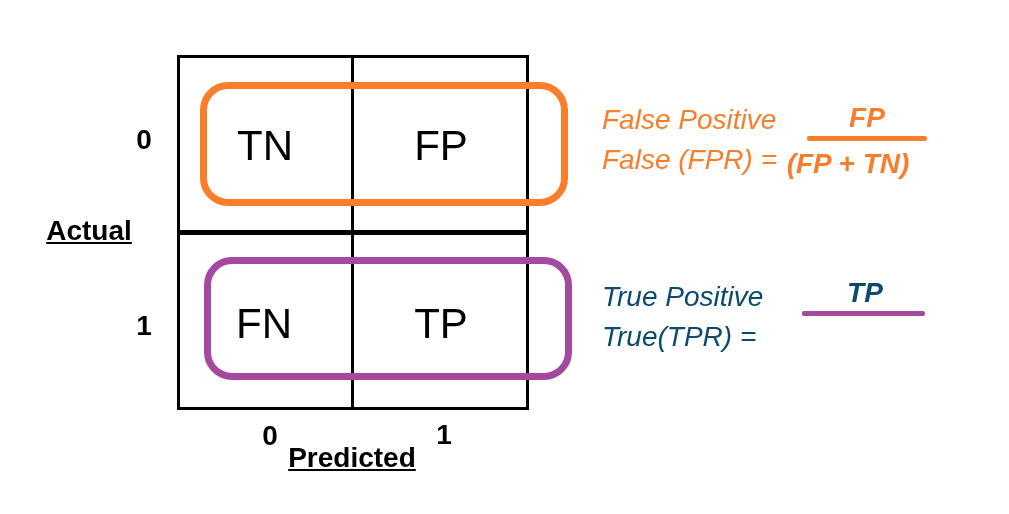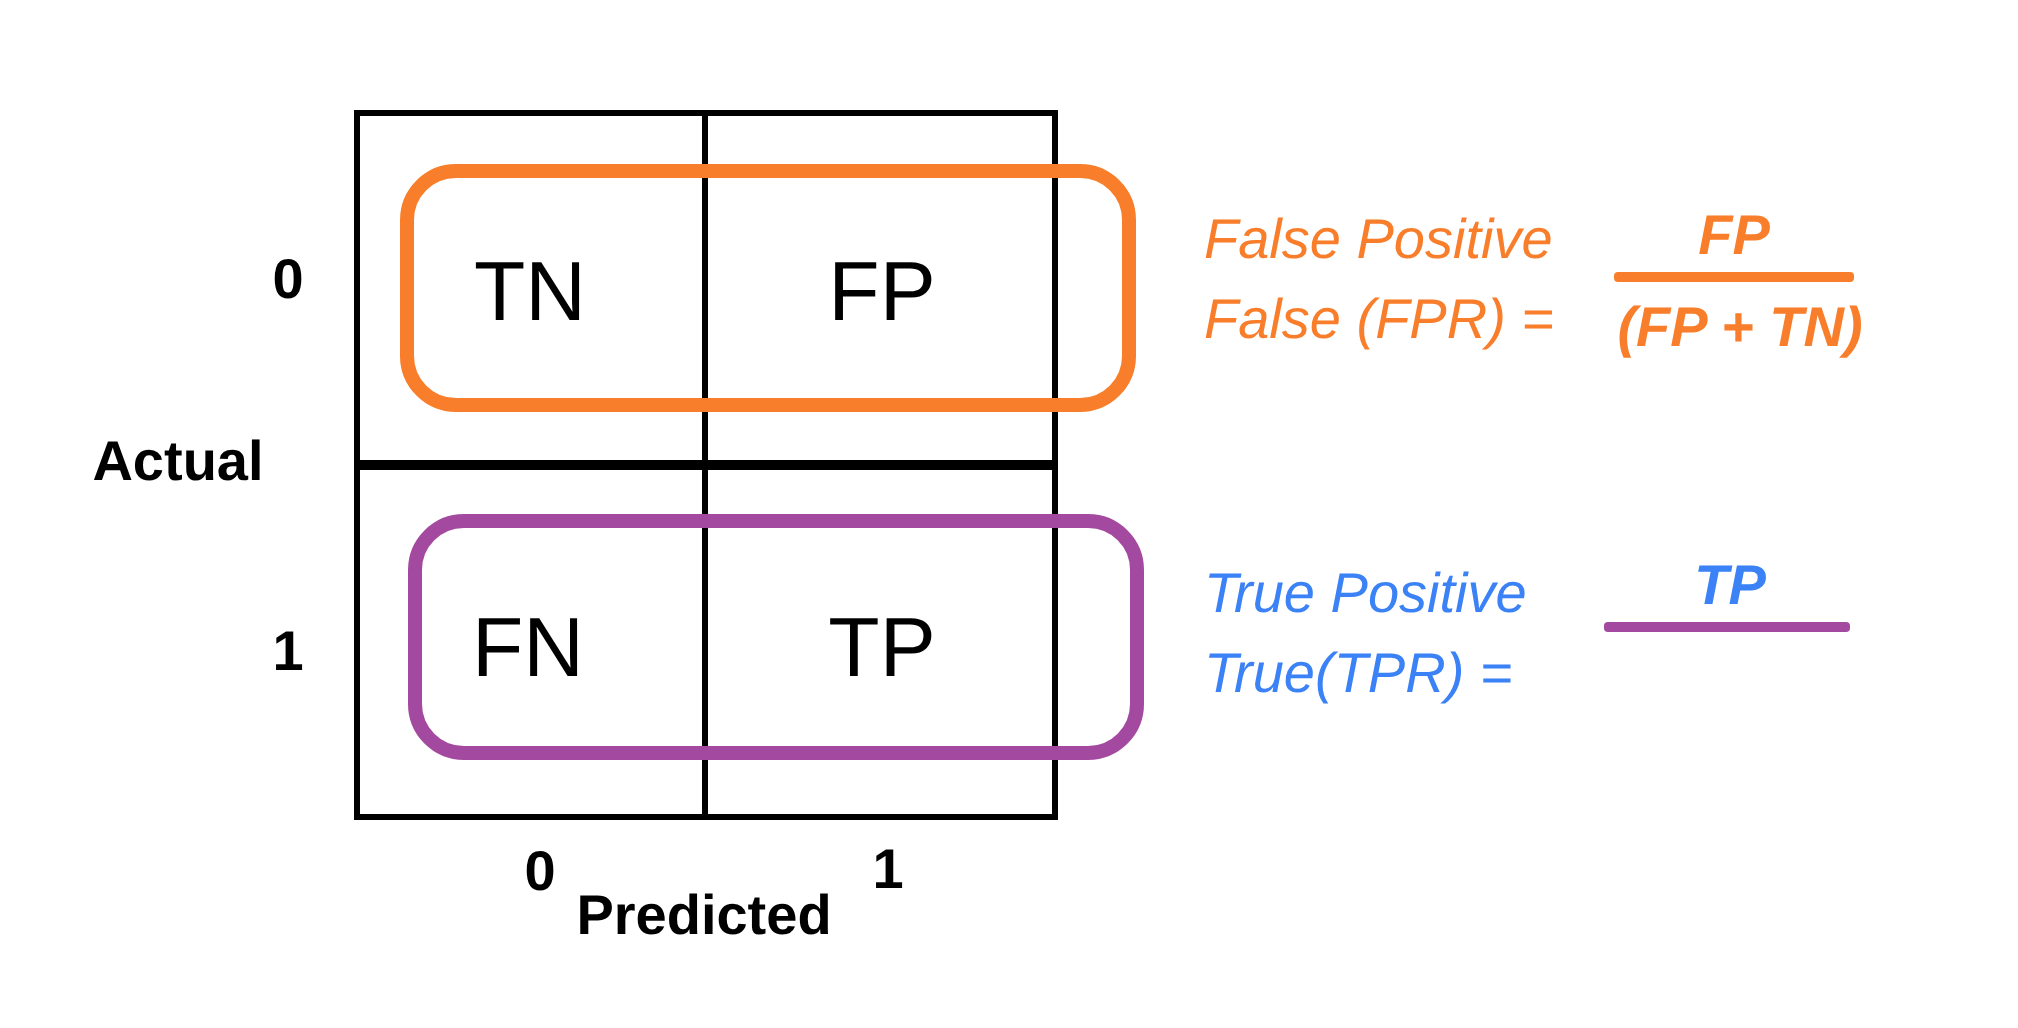--- a/index.html
+++ b/index.html
@@ -58,21 +58,21 @@
 
   
   .axis-text {
     position: absolute;
     transform: translate(-50%, -50%);
     font-weight: bold;
     color: #000;
     white-space: nowrap;
   }
   .tick { font-size: 28px; }
-  .axis-name { font-size: 28px; }
+  .axis-name { font-size: 28px; text-decoration: underline; }
 
   
   .formula-label {
     position: absolute;
     font-weight: normal;
     font-style: italic;
     font-size: 28px;
     line-height: 40px;
     white-space: nowrap;
   }
@@ -83,21 +83,21 @@
     font-style: italic;
     font-size: 28px;
     white-space: nowrap;
   }
   .frac-bar {
     position: absolute;
     height: 5px;
     border-radius: 2px;
   }
   .orange-text { color: #F97E2B; }
-  .purple-text { color: #3b82f6; }
+  .purple-text { color: #0c4a6e; }
   .orange-bg { background: #F97E2B; }
   .purple-bg { background: #A449A0; }
 </style>
 </head>
 <body>
 
 <div class="canvas">
 
   <div class="grid-outer"></div>
   <div class="v-divider"></div>
@@ -118,21 +118,21 @@
   <div class="axis-text tick" style="left:270px; top:436px;">0</div>
   <div class="axis-text tick" style="left:444px; top:435px;">1</div>
   <div class="axis-text axis-name" style="left:352px; top:458px;">Predicted</div>
 
   <div class="formula-label orange-text" style="left:602px; top:100px;">
     <div>False Positive</div>
     <div>False (FPR) =</div>
   </div>
   <div class="frac-part orange-text" style="left:867px; top:102px;">FP</div>
   <div class="frac-bar orange-bg" style="left:807px; top:136px; width:120px;"></div>
-  <div class="frac-part orange-text" style="left:870px; top:148px;text-align:right;">(FP + TN)</div>
+  <div class="frac-part orange-text" style="left:848px; top:148px;text-align:right;">(FP + TN)</div>
 
   <div class="formula-label purple-text" style="left:602px; top:277px;">
     <div>True Positive</div>
     <div>True(TPR) =</div>
   </div>
   <div class="frac-part purple-text" style="left:865px; top:277px;">TP</div>
   <div class="frac-bar purple-bg" style="left:802px; top:311px; width:123px;"></div>
 
 </div>
 

